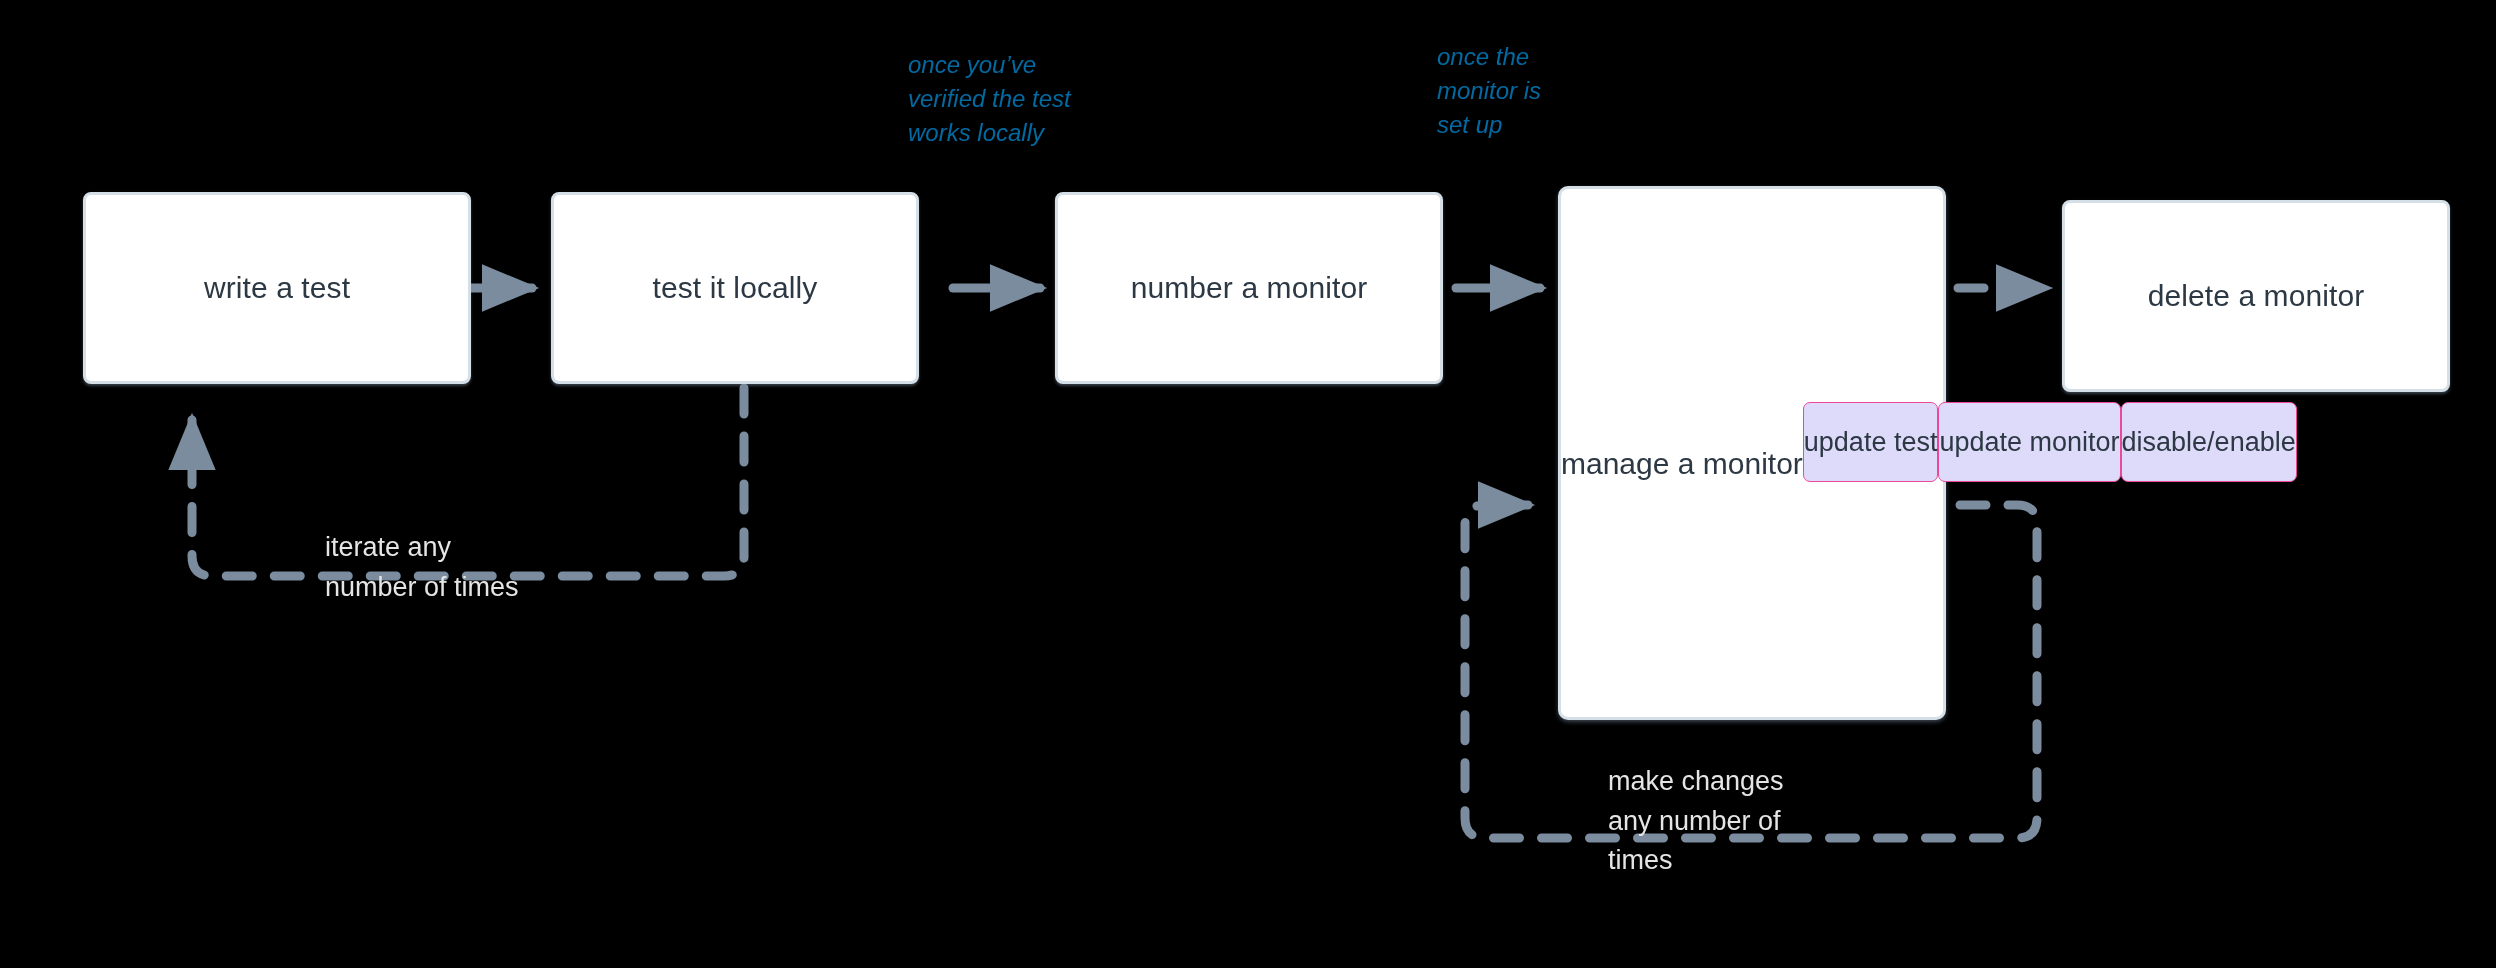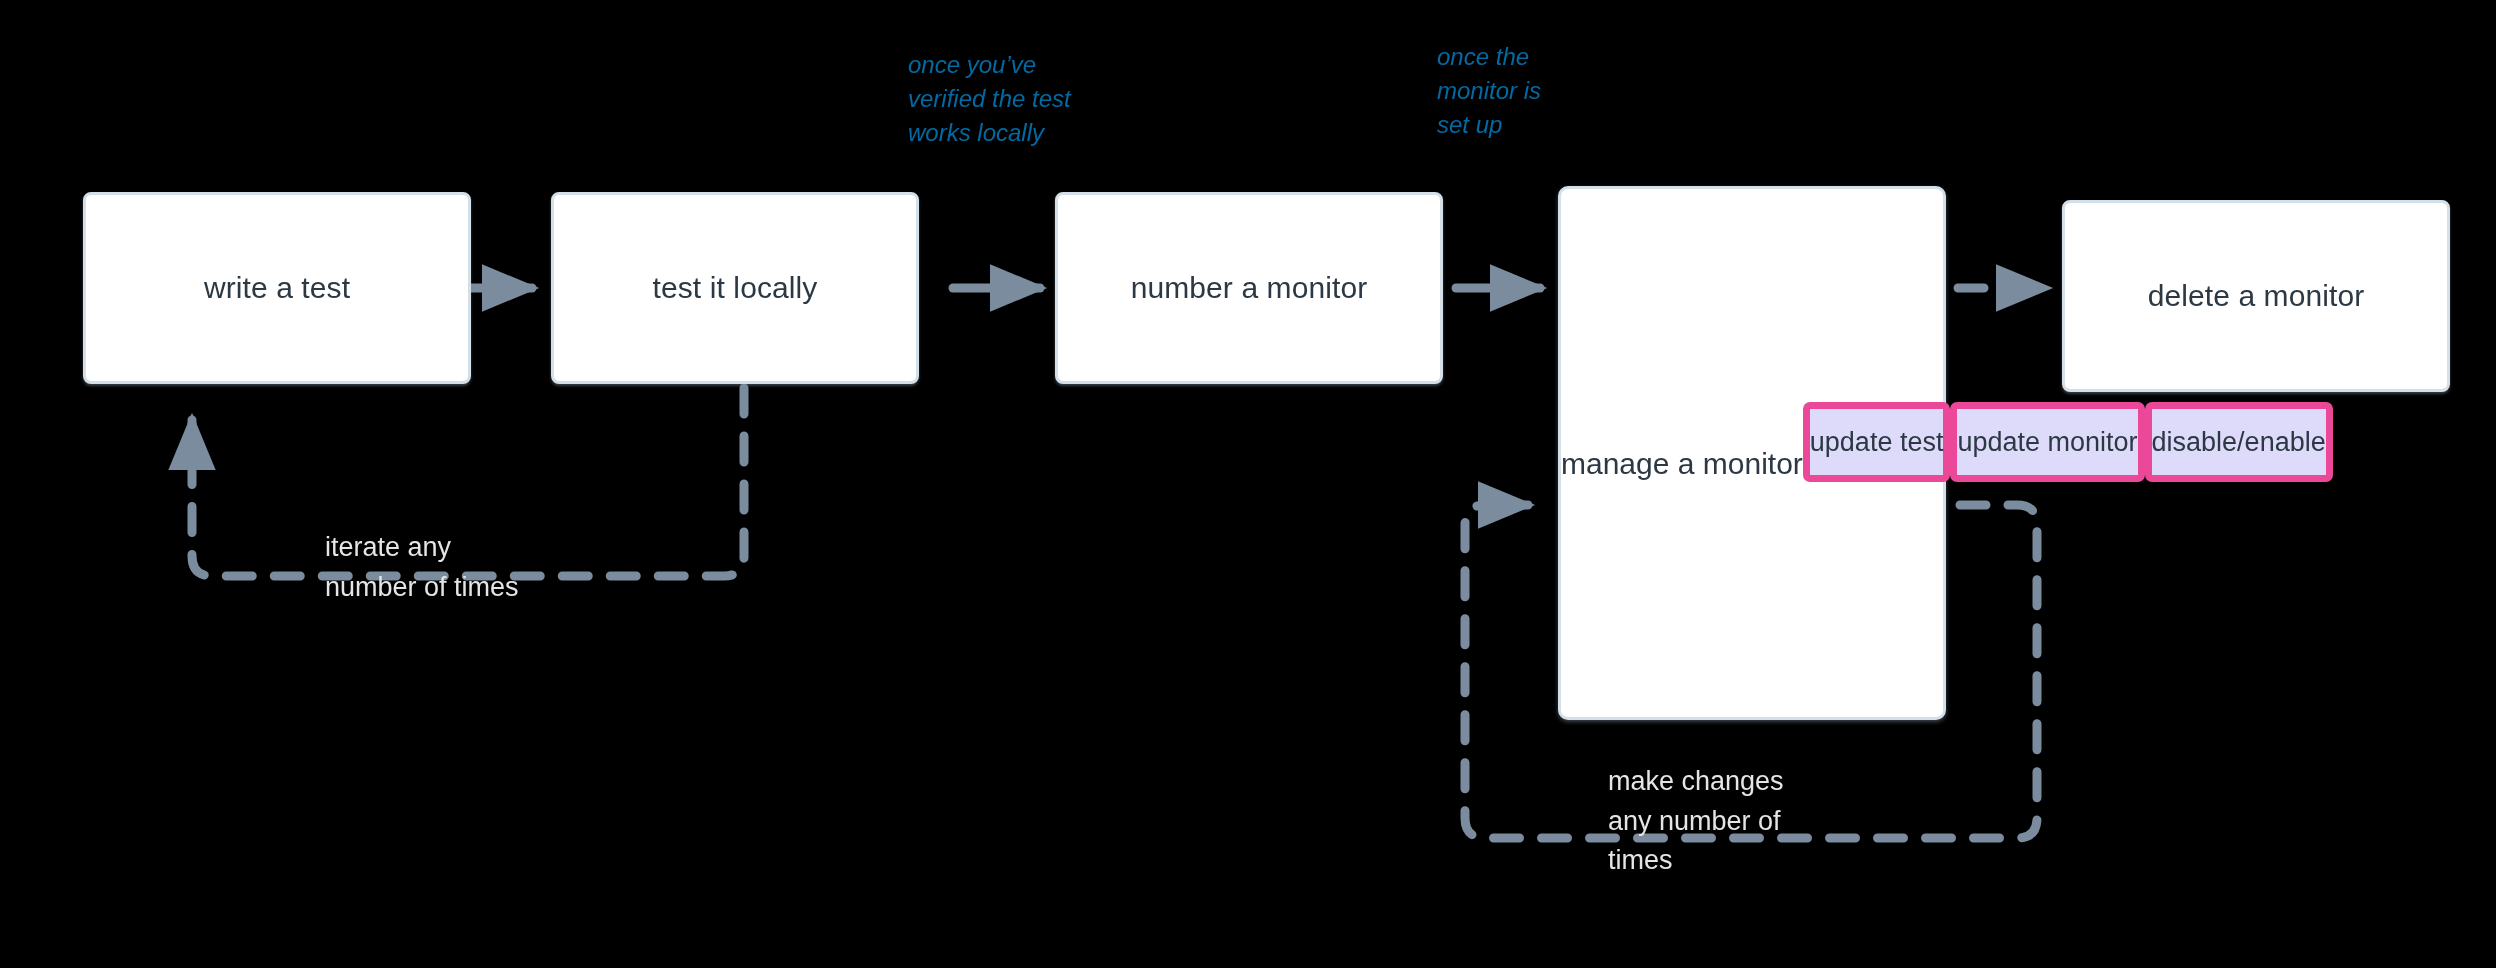--- a/index.html
+++ b/index.html
@@ -63,21 +63,21 @@
     text-align: center;
     white-space: nowrap;
     margin-top: 52px;
     margin-bottom: 30px;
   }
   .sub-box {
     box-sizing: border-box;
     width: 340px;
     height: 80px;
     background: #DEDBFA;
-    border: 7px solid #ec4899;
+    border: 1px solid #ec4899;
     border-radius: 7px;
     display: flex;
     align-items: center;
     justify-content: center;
     margin-bottom: 22px;
   }
   .sub-label {
     font-size: 27px;
     color: #2C3844;
     white-space: nowrap;

